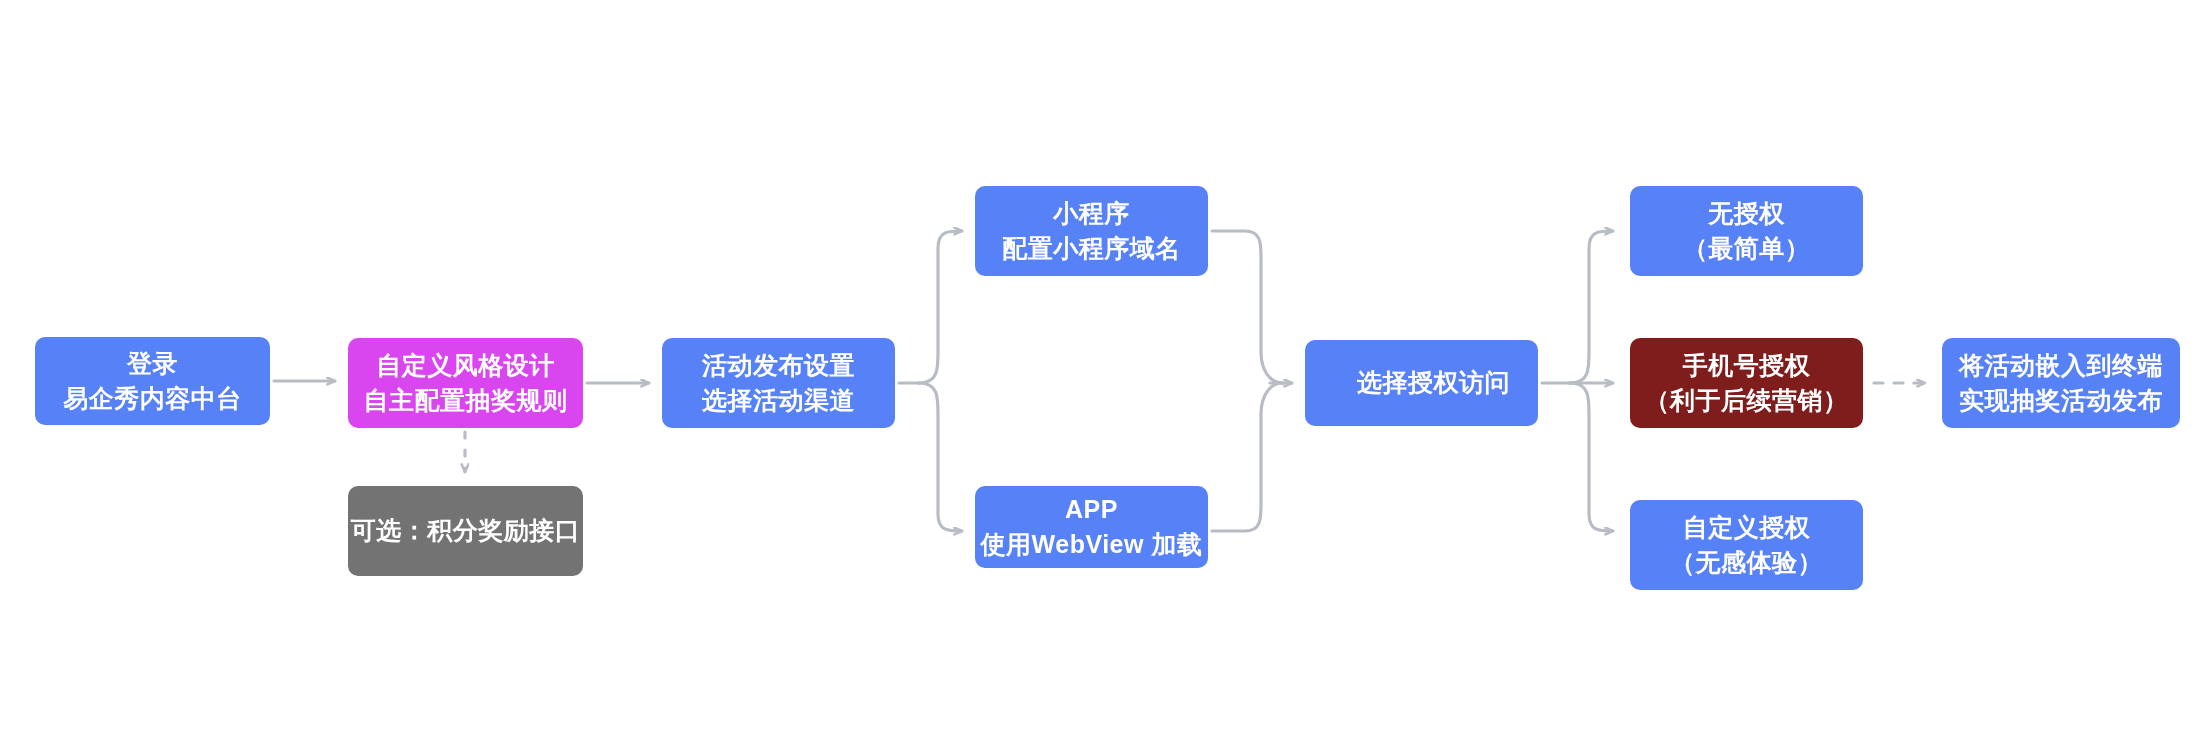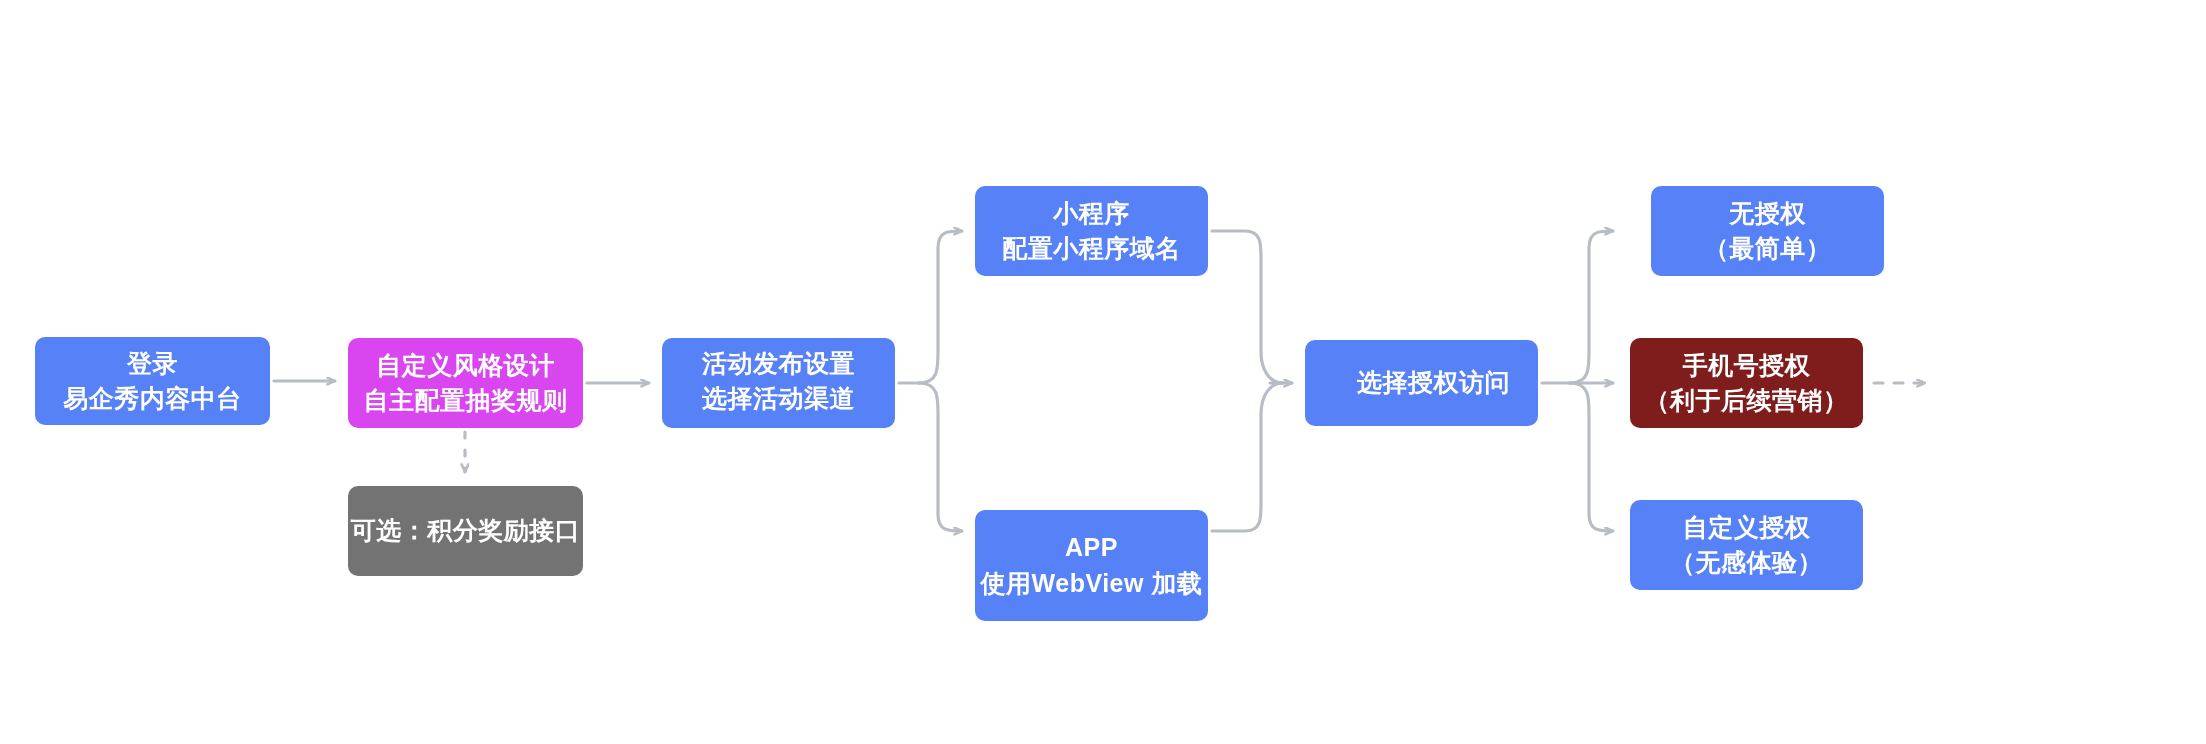--- a/index.html
+++ b/index.html
@@ -100,48 +100,52 @@
 
   <div class="node" style="left: 348px; top: 338px; width: 235px; height: 90px; background: #d946ef; color: rgb(255, 255, 255);">
     <span class="line">自定义风格设计</span>
     <span class="line">自主配置抽奖规则</span>
   </div>
 
   <div class="node" style="left: 348px; top: 486px; width: 235px; height: 90px; background: #737373; color: rgb(255, 255, 255);">
     <span class="line">可选：积分奖励接口</span>
   </div>
 
-  <div class="node" style="left: 662px; top: 338px; width: 233px; height: 90px; background: rgb(86, 129, 247); color: rgb(255, 255, 255); font-family: Liberation Mono, monospace;">
+  <div class="node" style="left: 662px; top: 338px; width: 233px; height: 90px; background: rgb(86, 129, 247); color: rgb(255, 255, 255);">
     <span class="line">活动发布设置</span>
     <span class="line">选择活动渠道</span>
   </div>
 
   <div class="node" style="left: 975px; top: 186px; width: 233px; height: 90px; background: rgb(86, 129, 247); color: rgb(255, 255, 255);">
     <span class="line">小程序</span>
     <span class="line">配置小程序域名</span>
   </div>
 
-  <div class="node" style="left: 975px; top: 510px; width: 233px; height: 111px; background: rgb(86, 129, 247); color: rgb(255, 255, 255);">
+  <div class="node" style="left: 975px; top: 486px; width: 233px; height: 82px; background: rgb(86, 129, 247); color: rgb(255, 255, 255);">
     <span class="line">APP</span>
     <span class="line">使用WebView 加载</span>
   </div>
 
   <div class="node" style="left: 1305px; top: 340px; width: 233px; height: 86px; background: rgb(86, 129, 247); color: rgb(255, 255, 255); padding-left: 24px;">
     <span class="line">选择授权访问</span>
   </div>
 
-  <div class="node" style="left: 1630px; top: 186px; width: 233px; height: 90px; background: rgb(86, 129, 247); color: rgb(255, 255, 255); margin-left: 21px;">
+  <div class="node" style="left: 1630px; top: 186px; width: 233px; height: 90px; background: rgb(86, 129, 247); color: rgb(255, 255, 255);">
     <span class="line">无授权</span>
     <span class="line">（最简单）</span>
   </div>
 
   <div class="node" style="left: 1630px; top: 338px; width: 233px; height: 90px; background: #7f1d1d; color: rgb(255, 255, 255);">
     <span class="line">手机号授权</span>
     <span class="line">（利于后续营销）</span>
   </div>
 
   <div class="node" style="left: 1630px; top: 486px; width: 233px; height: 90px; background: rgb(86, 129, 247); color: #ffffff; margin-top: 14px;">
     <span class="line">自定义授权</span>
     <span class="line">（无感体验）</span>
   </div>
 
+  <div class="node" style="left: 1942px; top: 338px; width: 238px; height: 90px; background: rgb(86, 129, 247); color: rgb(255, 255, 255);">
+    <span class="line">将活动嵌入到终端</span>
+    <span class="line">实现抽奖活动发布</span>
+  </div>
 
 </div>
 
 </body></html>

